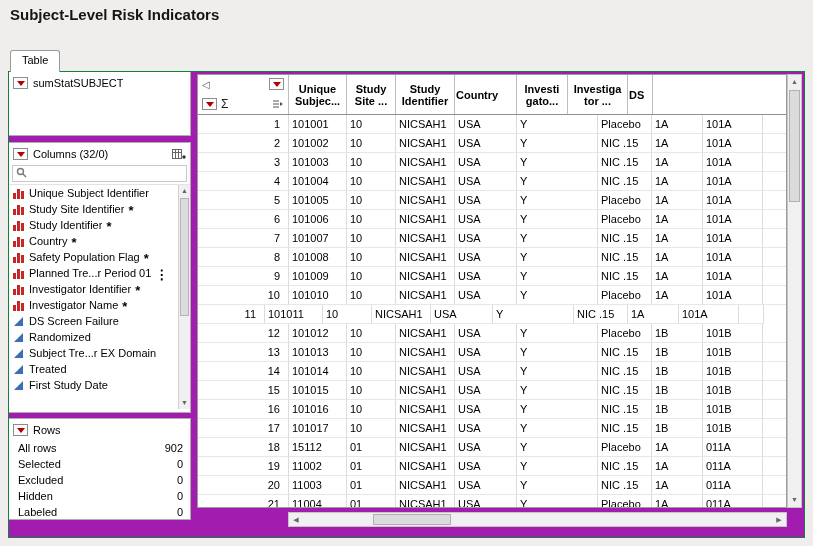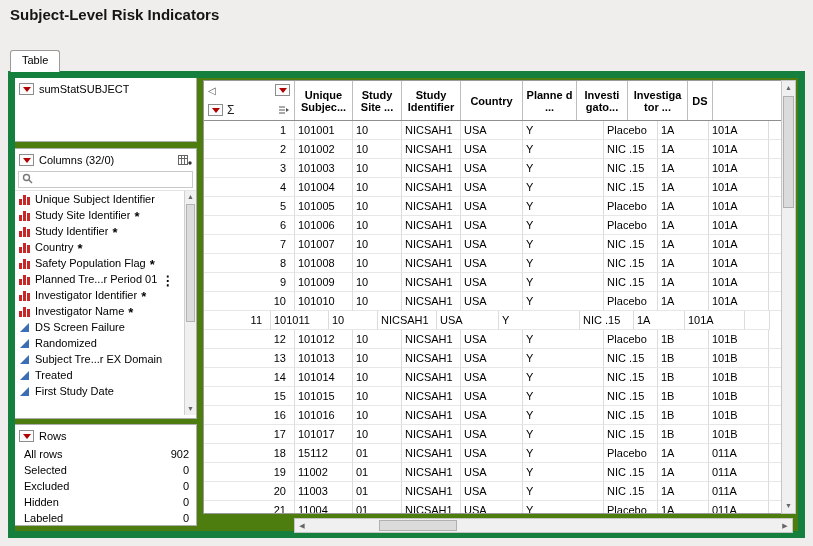--- a/index.html
+++ b/index.html
@@ -13,21 +13,21 @@
     overflow: hidden;
   }
   .title { position: absolute; left: 10px; top: 6px; font-size: 15px; font-weight: bold; color: #151515; }
   .tab {
     position: absolute; left: 10px; top: 50px; height: 22px;
     background: #ffffff; border: 1px solid #9a9a9a; border-bottom: none;
     border-radius: 3px 3px 0 0; padding: 3px 11px; z-index: 3; font-size: 11px;
   }
   .main {
     position: absolute; left: 8px; top: 71px; width: 797px; height: 467px;
-    border: 7px solid #15803d; background: #4d7c0f; z-index: 1;
+    border: 1px solid #15803d; background: #a21caf; z-index: 1;
   }
   
   .panel { position: absolute; left: 0; width: 182px; background: #fff; border: 1px solid #adadad; border-left: none; }
   .p-sum  { top: 0;     height: 64px; border-top: none; }
   .p-cols { top: 70px;  height: 271px; }
   .p-rows { top: 346px; height: 102px; }
   .panel-hd { display: flex; align-items: center; gap: 5px; height: 21px; padding: 0 4px; }
   .plabel { white-space: nowrap; overflow: hidden; }
   .rtri { display: inline-block; width: 15px; height: 12px; background: #fcfcfc; border: 1px solid #8d8d8d; position: relative; flex: 0 0 auto; cursor: pointer; }
   .rtri::after { content: ""; position: absolute; left: 3px; top: 3px; border-left: 4px solid transparent; border-right: 4px solid transparent; border-top: 5px solid #b00000; }
@@ -42,21 +42,21 @@
   .mini-sb { position: absolute; right: 0; top: 0; bottom: 0; width: 12px; background: #f0f0f0; border-left: 1px solid #d0d0d0; }
   .msb-up, .msb-down { position: absolute; left: 0; right: 0; height: 12px; font-size: 7px; color: #666; text-align: center; line-height: 12px; cursor: pointer; }
   .msb-up { top: 0; } .msb-down { bottom: 0; }
   .msb-thumb { position: absolute; left: 1px; right: 1px; top: 13px; height: 118px; background: #dcdcdc; border: 1px solid #b3b3b3; cursor: pointer; }
   .rowstat { display: flex; align-items: center; height: 16px; padding: 0 7px 0 9px; }
   .rowstat .v { margin-left: auto; }
   
   .tablearea { position: absolute; left: 183px; top: 0; right: 0; bottom: 0; }
   .grid { position: absolute; left: 5px; top: 2px; width: 590px; height: 434px; background: #fff; border: 1px solid #9a9a9a; overflow: hidden; }
   .ghead { display: flex; height: 40px; background: #fff; border-bottom: 1px solid #8f8f8f; }
-  .hcell { border-right: 1px solid #bdbdbd; font-weight: bold; display: flex; align-items: center; justify-content: center; text-align: center; line-height: 12px; padding: 2px 1px; overflow: hidden; flex: 0 0 auto; cursor: pointer; }
+  .hcell { border-right: 1px solid #bdbdbd; font-weight: bold; display: flex; align-items: center; justify-content: flex-start; text-align: center; line-height: 12px; padding: 2px 1px; overflow: hidden; flex: 0 0 auto; cursor: pointer; }
   .corner { width: 91px; flex: 0 0 auto; border-right: 1px solid #bdbdbd; display: flex; flex-direction: column; justify-content: space-between; padding: 3px 4px; }
   .corner-top, .corner-bot { display: flex; align-items: center; gap: 4px; }
   .corner-top .rtri { margin-left: auto; }
   .corner-bot .filter-ic { margin-left: auto; display: inline-flex; cursor: pointer; }
   .collapse { color: #555; font-size: 10px; cursor: pointer; }
   .sigma { font-size: 12px; color: #222; }
   .grow { display: flex; height: 19px; }
   .gcell { border-right: 1px solid #dcdcdc; border-bottom: 1px solid #e7e7e7; padding: 3px 3px 0 3px; white-space: nowrap; overflow: hidden; flex: 0 0 auto; }
   .rownum { text-align: right; padding-right: 8px; }
   .vsb { position: absolute; right: 2px; top: 2px; width: 15px; height: 434px; background: #f0f0f0; border: 1px solid #c5c5c5; }
@@ -303,23 +303,20 @@
           </div>
           <div class="hcell" style="width: 49px;">
             <span>Study Site ...</span>
           </div>
           <div class="hcell" style="width: 59px;">
             <span>Study Identifier</span>
           </div>
           <div class="hcell" style="width: 62px;">
             <span>Country</span>
           </div>
-          <div class="hcell" style="width: 54px;">
-            <span>Planne d ...</span>
-          </div>
           <div class="hcell" style="width: 51px;">
             <span>Investi gato...</span>
           </div>
           <div class="hcell" style="width: 60px;">
             <span>Investiga tor ...</span>
           </div>
           <div class="hcell" style="width: 25px;">
             <span>DS</span>
           </div>
         </div>

